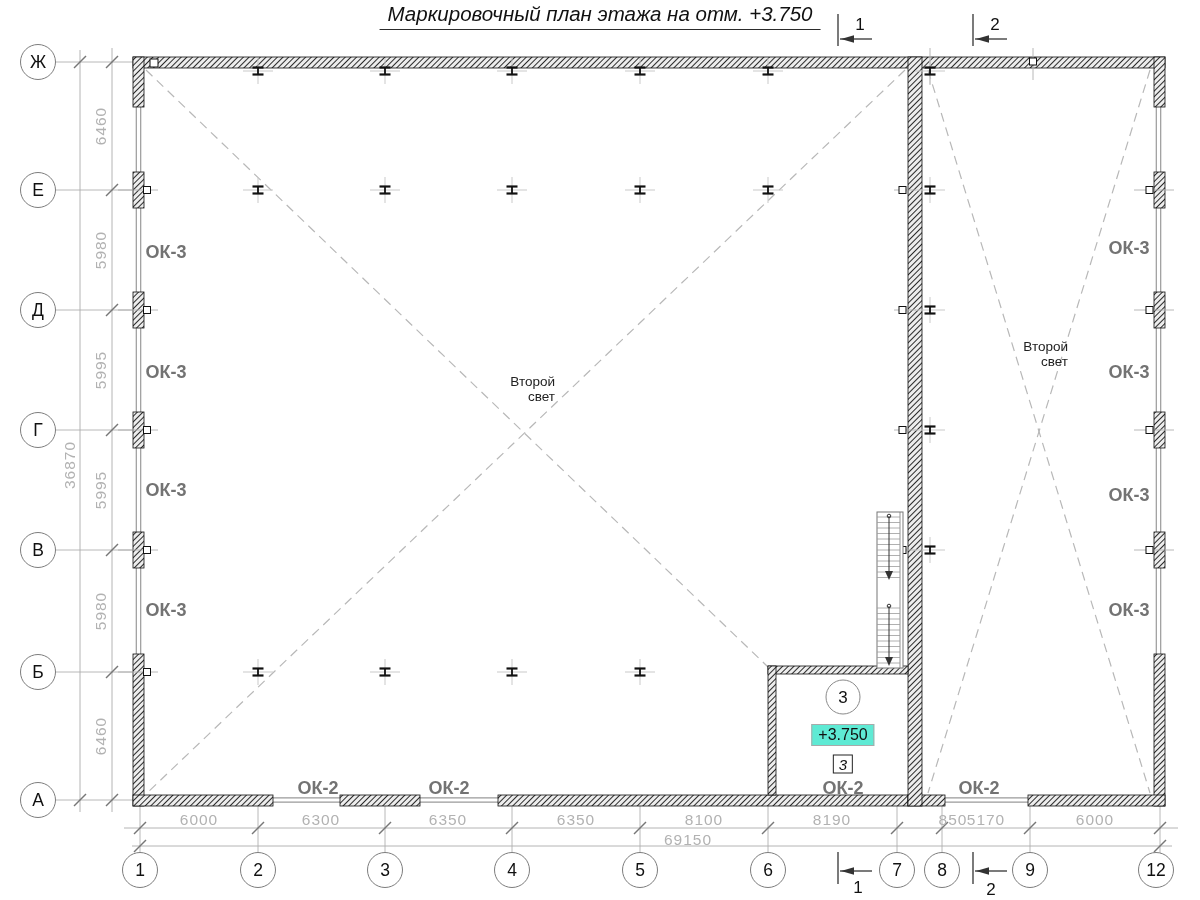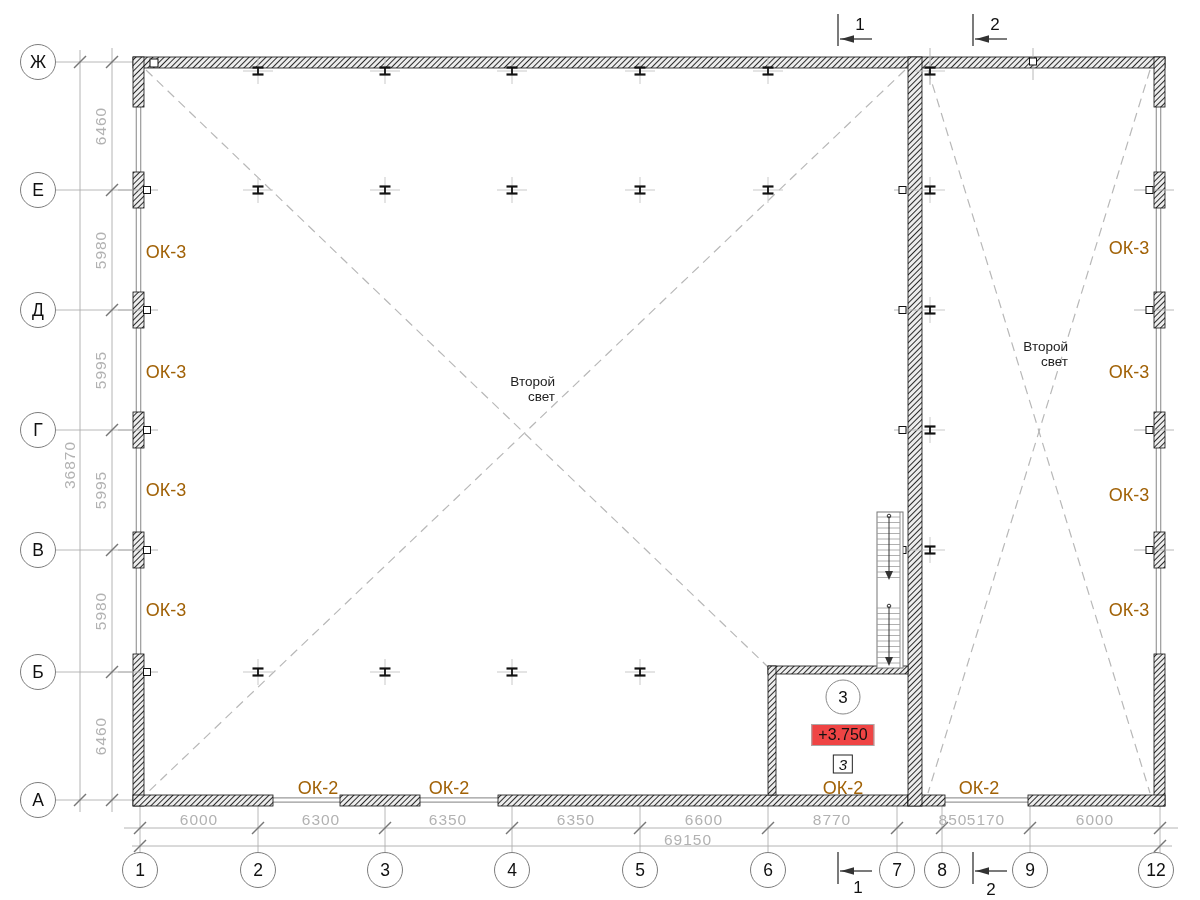--- a/index.html
+++ b/index.html
@@ -2,29 +2,29 @@
 <html><head>
 <meta charset="utf-8">
 <style>
   html,body{margin:0;padding:0;background:#fff;}
   #plan{position:relative;width:1200px;height:900px;background:#fff;
         font-family:"Liberation Sans",sans-serif;overflow:hidden;}
   #plan svg{position:absolute;left:0;top:0;}
   .t{position:absolute;transform:translate(-50%,-50%);white-space:nowrap;}
   .dim{color:#b2b2b2;font-size:15.5px;letter-spacing:1px;}
   .dimv{transform:translate(-50%,-50%) rotate(-90deg);}
-  .ok{color:#a16207;font-size:18px;}
+  .ok{color:#737373;font-size:18px;font-weight:bold;}
   .bub{width:34px;height:34px;border:1.2px solid #7d7d7d;border-radius:50%;background:#fff;
        display:flex;align-items:center;justify-content:center;font-size:17.5px;color:#111;}
   .sl{font-size:13.5px;color:#222;white-space:normal;width:64px;text-align:right;line-height:1.12;}
   .sec{font-size:17px;color:#111;}
   .ttl{font-size:20.5px;font-style:italic;color:#111;border-bottom:1.3px solid #2b2b2b;padding:0 8px 3px;}
   .rnum{width:33px;height:33px;border:1px solid #8a8a8a;border-radius:50%;background:#fff;
         display:flex;align-items:center;justify-content:center;font-size:17px;color:#111;}
-  .ebox{border:1px solid #a9a9a9;background:#ef4444;font-size:16px;color:#111;padding:1px 6px;}
+  .ebox{border:1px solid #a9a9a9;background:#5eead4;font-size:16px;color:#111;padding:1px 6px;}
   .tbox{border:1.2px solid #222;background:#fff;font-size:15px;font-style:italic;color:#111;padding:0 5px;}
 </style>
 </head>
 <body>
 
 <div id="plan">
 
   <svg width="1200" height="900" viewBox="0 0 1200 900">
     <defs>
       <pattern id="hatch" width="4" height="4" patternUnits="userSpaceOnUse" patternTransform="rotate(45)">
@@ -240,20 +240,21 @@
         <line x1="975" y1="871" x2="1007" y2="871"></line>
       <g fill="#333" stroke="none">
         <polygon points="841,39 854,35.2 854,42.8"></polygon>
           <polygon points="976,39 989,35.2 989,42.8"></polygon>
         <polygon points="841,871 854,867.2 854,874.8"></polygon>
           <polygon points="976,871 989,867.2 989,874.8"></polygon>
       </g>
     </g>
   </svg>
 
+  <span class="t ttl" style="left:600px;top:16px;">Маркировочный план этажа на отм. +3.750</span>
 
   <div class="t bub" style="left:38px;top:62px;">Ж</div>
   <div class="t bub" style="left:38px;top:190px;">Е</div>
   <div class="t bub" style="left:38px;top:310px;">Д</div>
   <div class="t bub" style="left:38px;top:430px;">Г</div>
   <div class="t bub" style="left:38px;top:550px;">В</div>
   <div class="t bub" style="left:38px;top:672px;">Б</div>
   <div class="t bub" style="left:38px;top:800px;">А</div>
 
   <div class="t bub" style="left:140px;top:870px;">1</div>
@@ -272,22 +273,22 @@
   <span class="t dim dimv" style="left:101px;top:370px;">5995</span>
   <span class="t dim dimv" style="left:101px;top:490px;">5995</span>
   <span class="t dim dimv" style="left:101px;top:611px;">5980</span>
   <span class="t dim dimv" style="left:101px;top:736px;">6460</span>
   <span class="t dim dimv" style="left:70px;top:465px;">36870</span>
 
   <span class="t dim" style="left:199px;top:820px;">6000</span>
   <span class="t dim" style="left:321px;top:820px;text-align:center;">6300</span>
   <span class="t dim" style="left:448px;top:820px;">6350</span>
   <span class="t dim" style="left:576px;top:820px;">6350</span>
-  <span class="t dim" style="left:704px;top:820px;">6600</span>
-  <span class="t dim" style="left:832px;top:820px;">8770</span>
+  <span class="t dim" style="left:704px;top:820px;">8100</span>
+  <span class="t dim" style="left:832px;top:820px;">8190</span>
   <span class="t dim" style="left:917px;top:820px;margin-left:36px;">850</span>
   <span class="t dim" style="left:986px;top:820px;">5170</span>
   <span class="t dim" style="left:1095px;top:820px;">6000</span>
   <span class="t dim" style="left:688px;top:840px;">69150</span>
 
   <span class="t ok" style="left:166px;top:252px;">ОК-3</span>
   <span class="t ok" style="left:166px;top:372px;">ОК-3</span>
   <span class="t ok" style="left:166px;top:490px;">ОК-3</span>
   <span class="t ok" style="left:166px;top:610px;">ОК-3</span>
 

